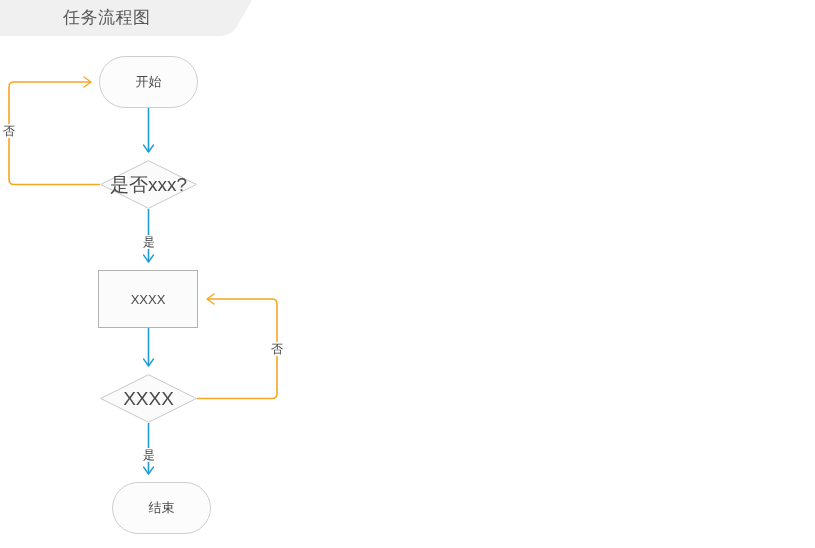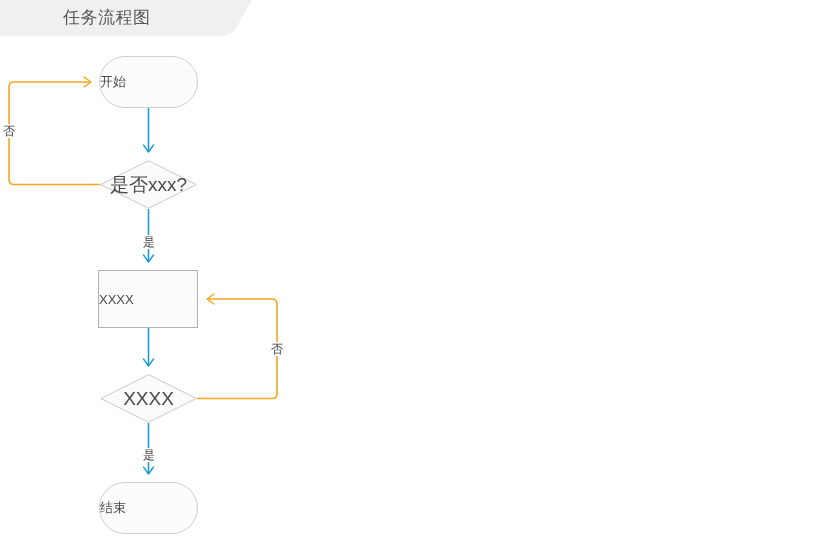--- a/index.html
+++ b/index.html
@@ -46,20 +46,21 @@
     width: 815px;
     height: 548px;
   }
 
   
   .node {
     position: absolute;
     box-sizing: border-box;
     display: flex;
     align-items: center;
+    justify-content: center;
     background: #fbfbfb;
     border: 1px solid #c8c8c8;
     color: #4a4a4a;
     font-size: 13px;
     white-space: nowrap;
   }
   .node-terminal {
     border-radius: 27px;
     background: #fcfcfc;
     border-color: #cfcfcf;
@@ -162,21 +163,21 @@
   <span>XXXX</span>
 </div>
 
 <div class="node-decision" style="left:100px; top:374px; width:97px; height:49px;">
   <svg class="diamond-shape" viewBox="0 0 97 49" preserveAspectRatio="none">
     <polygon points="48.5,0.7 96.3,24.5 48.5,48.3 0.7,24.5" fill="#fbfbfb" stroke="#c8c8c8" stroke-width="1"></polygon>
   </svg>
   <div class="decision-label">XXXX</div>
 </div>
 
-<div class="node node-terminal" style="left:99px; top:482px; width:99px; height:52px;">
+<div class="node node-terminal" style="left:112px; top:482px; width:99px; height:52px;">
   <span>结束</span>
 </div>
 
 <div class="edge-label" style="left:142px; top:235px;">是</div>
 
 <div class="edge-label" style="left:2px; top:124px;">否</div>
 
 <div class="edge-label" style="left:142px; top:448px;">是</div>
 
 <div class="edge-label" style="left:270px; top:342px;">否</div>

